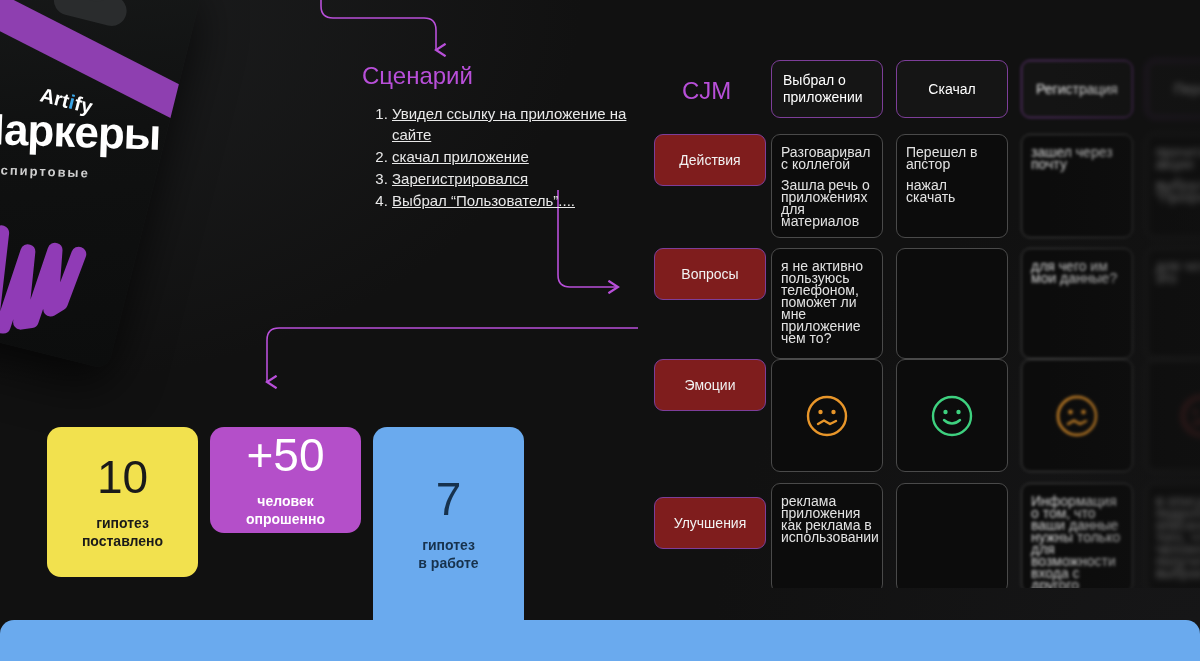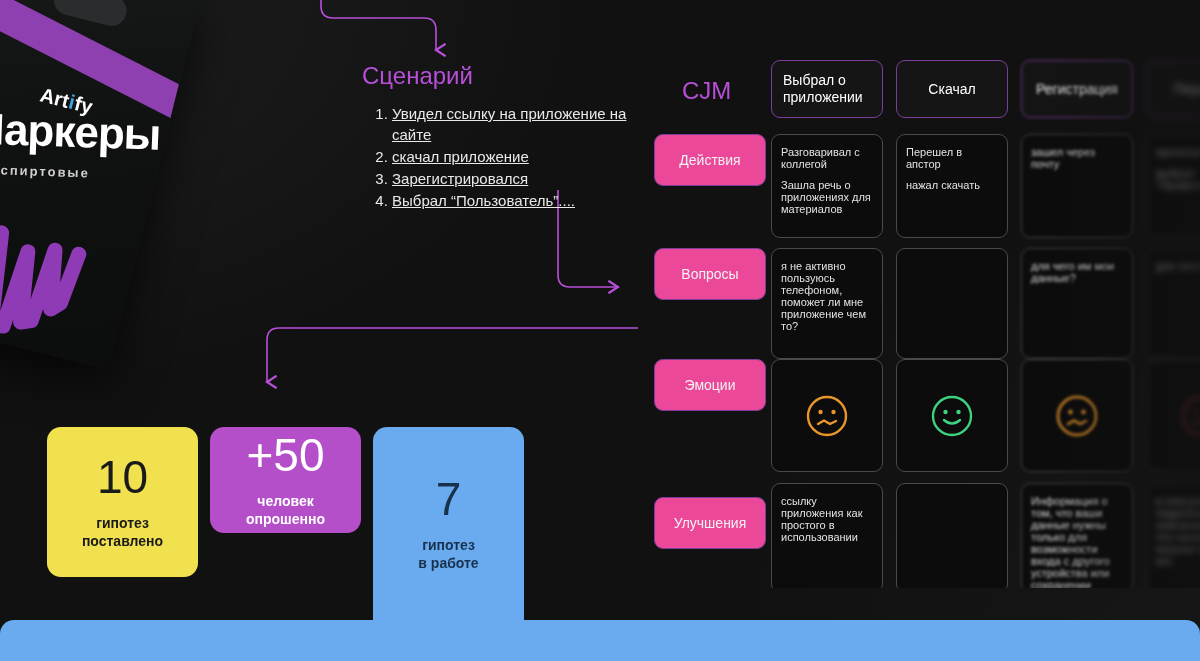--- a/index.html
+++ b/index.html
@@ -96,35 +96,35 @@
 
   
   .cjm-label {
     position:absolute; left:682px; top:77px;
     font-size:24px; color:#b84fd9;
   }
   .grid-clip { position:absolute; left:646px; top:48px; width:554px; height:540px; overflow:hidden; }
   .col { position:absolute; top:0; width:112px; }
   .row-label {
     position:absolute; left:0; width:112px; height:52px;
-    border:1px solid #7d3e99; border-radius:9px; background:#ec4899;
+    border:1px solid #7d3e99; border-radius:9px; background:#7f1d1d;
     display:flex; align-items:center; justify-content:center;
     color:#f2f2f2; font-size:14px;
   }
   .head-card {
     position:absolute; top:12px; height:58px; width:112px;
     border:1px solid #7d3e99; border-radius:9px; background:#151515;
     display:flex; align-items:center; padding:0 11px;
     color:#ffffff; font-size:14px; line-height:17px;
   }
   .cell {
     position:absolute; width:112px;
     border:1px solid #4a4a4a; border-radius:9px; background:#0c0c0c;
     padding:11px 9px;
-    color:#e2e2e2; font-size:11px; line-height:12px;
+    color:#e2e2e2; font-size:14px; line-height:12px;
   }
   .cell p { margin:0 0 9px 0; }
   .cell p:last-child { margin-bottom:0; }
   .cell.emo { display:flex; align-items:center; justify-content:center; padding:0; }
   .blur-1 { filter:blur(1.6px); opacity:.92; }
   .blur-2 { filter:blur(3.4px); opacity:.8; }
   .fade-mask {
     position:absolute; right:0; top:0; width:150px; height:540px;
     background:linear-gradient(to right, rgba(17,17,17,0) 0%, rgba(17,17,17,0.30) 45%, rgba(17,17,17,0.62) 100%);
     pointer-events:none;
@@ -217,21 +217,21 @@
     </div>
     <div class="cell emo" style="top:311px; height:113px;">
       <svg width="46" height="46" viewBox="0 0 46 46">
         <circle cx="23" cy="23" r="19" fill="none" stroke="#e8962a" stroke-width="2.4"></circle>
         <circle cx="16.5" cy="19" r="2.2" fill="#e8962a"></circle>
         <circle cx="29.5" cy="19" r="2.2" fill="#e8962a"></circle>
         <path d="M14 31 L20 27.5 L26 31 L32 28" stroke="#e8962a" stroke-width="2.4" fill="none" stroke-linecap="round" stroke-linejoin="round"></path>
       </svg>
     </div>
     <div class="cell" style="top:435px; height:110px;">
-      <p>ссылку приложения как простого в использовании</p>
+      <p>реклама приложения как реклама в использовании</p>
     </div>
   </div>
 
   <div class="col" style="left:250px;">
     <div class="head-card" style="justify-content:center;">Скачал</div>
     <div class="cell" style="top:86px; height:104px;">
       <p>Перешел в апстор</p>
       <p>нажал скачать</p>
     </div>
     <div class="cell" style="top:200px; height:111px;"></div>

